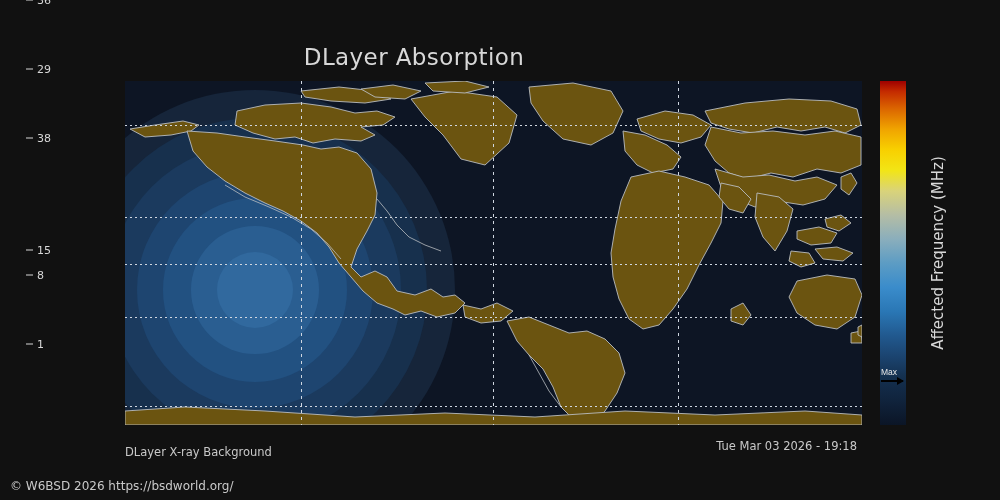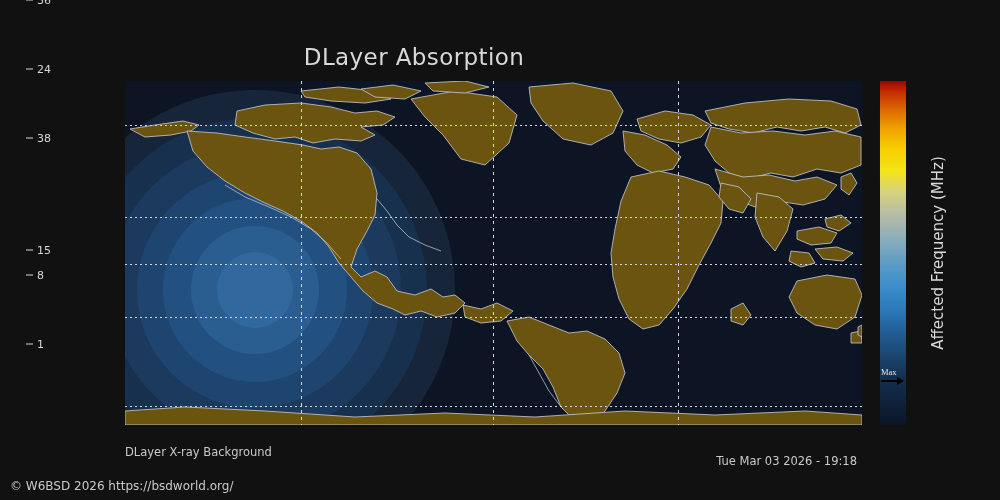--- a/index.html
+++ b/index.html
@@ -41,30 +41,30 @@
   .tick{position:absolute;left:0;display:flex;align-items:center;gap:4px;
         color:#d8d8d8;font-size:11px;transform:translateY(-50%);}
   .tick i{display:block;width:7px;height:1px;background:#d8d8d8;}
   .cbar-label{
     position:absolute;left:929px;top:81px;width:344px;height:22px;
     transform-origin:0 0;transform:rotate(-90deg) translate(-344px,0);
     text-align:center;color:#d8d8d8;font-size:15px;
   }
   .maxmark{position:absolute;left:880px;top:367px;width:30px;height:22px;}
   .maxmark span{position:absolute;left:1px;top:0;color:#e8e8e8;font-size:8.5px;
-    font-family:Liberation Serif, serif;}
+    font-family:Liberation Sans, sans-serif;}
   .maxmark .arrow{position:absolute;left:1px;top:13px;width:22px;height:2px;background:#000;}
   .maxmark .arrow:after{content:"";position:absolute;right:-1px;top:-3px;
     border-left:7px solid #000;border-top:4px solid transparent;border-bottom:4px solid transparent;}
 
   
   .note{position:absolute;color:#c9c9c9;font-size:11.5px;}
   .note.l1{left:125px;top:430px;}
   .note.l2{left:125px;top:445px;}
-  .stamp{position:absolute;right:143px;top:454px;color:#c9c9c9;font-size:11.5px;}
+  .stamp{position:absolute;right:143px;top:439px;color:#c9c9c9;font-size:11.5px;}
   .copyright{position:absolute;left:10px;top:479px;color:#c9c9c9;
     font-size:12px;}
 </style>
 </head>
 <body>
 
 <div id="root">
 
   <div class="title">DLayer Absorption</div>
 
@@ -177,21 +177,21 @@
       <div class="tick" style="top: 206.4px; margin-top: 44px;">
         <i></i>
         <span>15</span>
       </div>
       <div class="tick" style="top: 137.6px;">
         <i></i>
         <span>38</span>
       </div>
       <div class="tick" style="top: 68.8px;">
         <i></i>
-        <span>24</span>
+        <span>29</span>
       </div>
       <div class="tick" style="top: 0px;">
         <i></i>
         <span>36</span>
       </div>
     </div>
 
   <div class="maxmark">
     <span>Max</span>
     <div class="arrow"></div>

